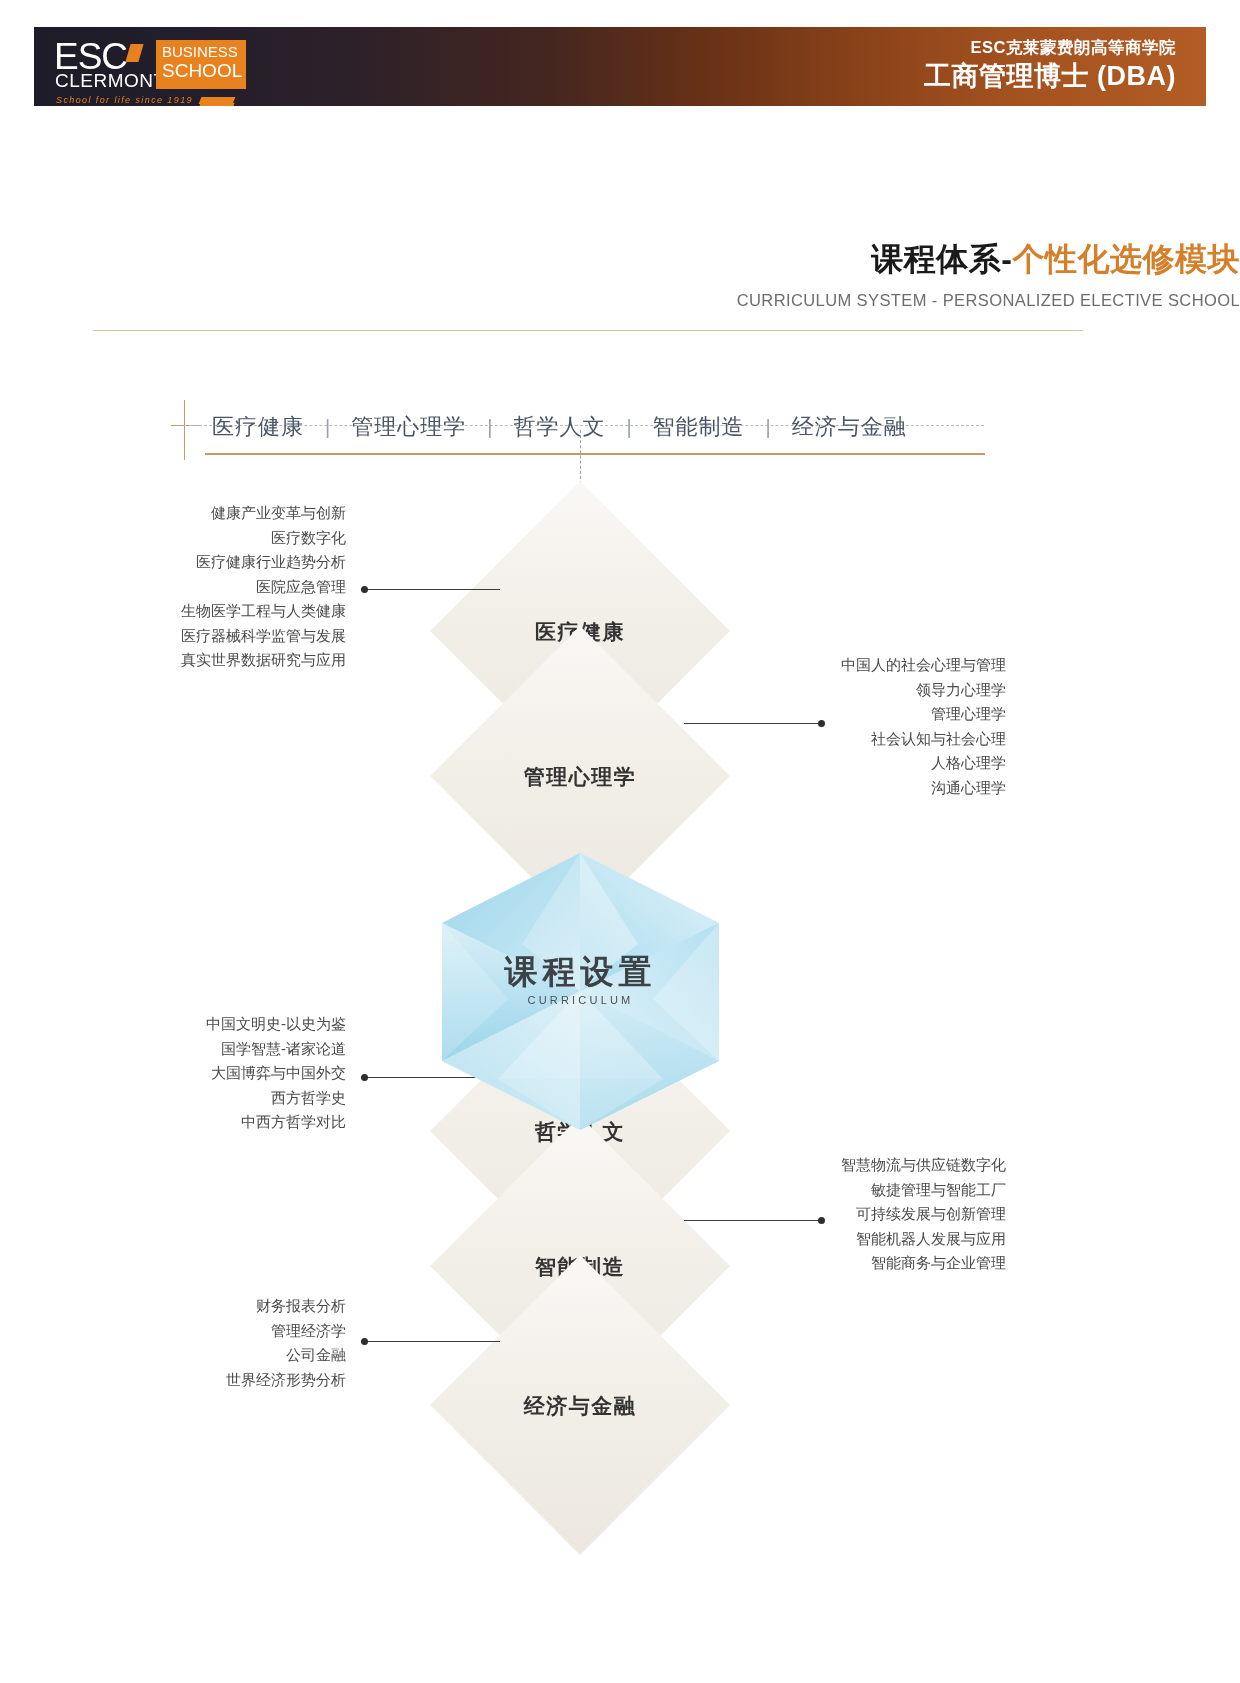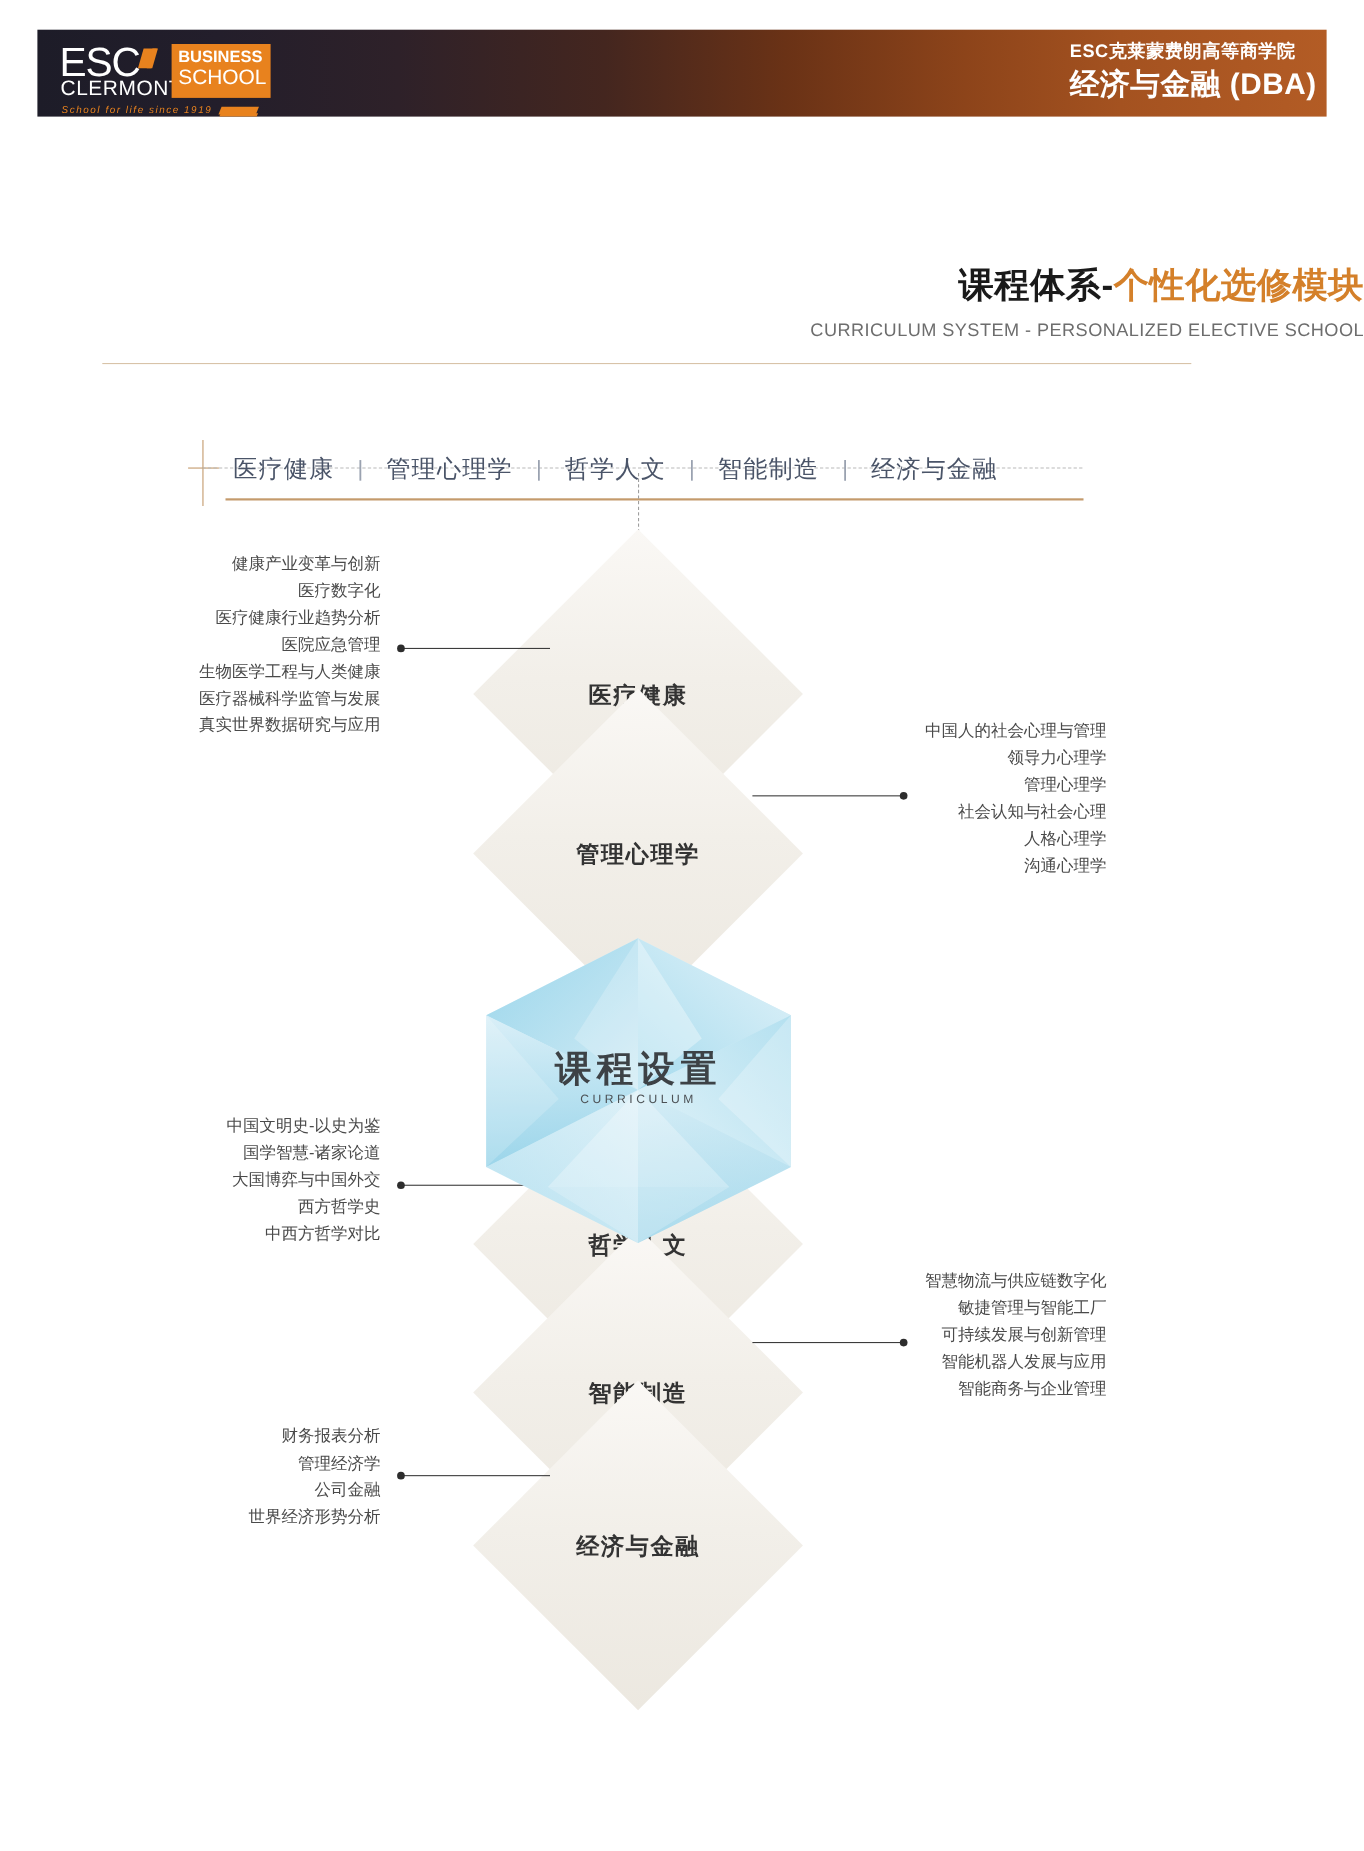--- a/index.html
+++ b/index.html
@@ -46,21 +46,21 @@
     font-size: 19px; line-height: 19px; letter-spacing: 0.5px;
     color: #ffffff;
   }
   .logo-orangebox {
     position: absolute; left: 104px; top: 2px;
     width: 90px; height: 49px;
     background: #e8821e;
   }
   .logo-business {
     position: absolute; left: 6px; top: 4px;
-    font-size: 15px; line-height: 16px; font-weight: bold;
+    font-size: 15px; line-height: 16px; font-weight: normal;
     color: #ffffff; letter-spacing: 0px;
   }
   .logo-school {
     position: absolute; left: 6px; top: 21px;
     font-size: 19px; line-height: 20px;
     color: #ffffff; letter-spacing: 0px;
   }
   .logo-tagline {
     position: absolute; left: 4px; top: 57px;
     font-size: 9px; letter-spacing: 1.4px;
@@ -71,22 +71,22 @@
     width: 34px; height: 7px;
     background: #e8821e; transform: skewX(-22deg);
   }
   .logo-tag-bar2 {
     position: absolute; left: 148px; top: 65px;
     width: 34px; height: 3px;
     background: #e8821e; transform: skewX(-22deg);
   }
 
   .header-right {
-    position: absolute; right: 9px; top: 9px;
-    text-align: left; color: #ffffff;
+    position: absolute; right: 30px; top: 9px;
+    text-align: right; color: #ffffff;
   }
   .header-cn-small {
     font-size: 16.5px; line-height: 23px; font-weight: bold;
     letter-spacing: 0.5px;
   }
   .header-cn-big {
     font-size: 27px; line-height: 34px; font-weight: bold;
     letter-spacing: 0.5px;
   }
 
@@ -221,21 +221,21 @@
       <div class="logo-orangebox">
         <div class="logo-business">BUSINESS</div>
         <div class="logo-school">SCHOOL</div>
       </div>
       <div class="logo-tagline">School for life since 1919</div>
       <div class="logo-tag-bar"></div>
       <div class="logo-tag-bar2"></div>
     </div>
     <div class="header-right">
       <div class="header-cn-small">ESC克莱蒙费朗高等商学院</div>
-      <div class="header-cn-big">经济与金融 (DBA)</div>
+      <div class="header-cn-big">工商管理博士 (DBA)</div>
     </div>
   </div>
 
   <div class="title-wrap">
     <div class="title-main">
       <span>课程体系-</span><span class="accent">个性化选修模块</span>
     </div>
     <div class="title-sub">CURRICULUM SYSTEM - PERSONALIZED ELECTIVE SCHOOL</div>
   </div>
   <div class="title-rule"></div>

